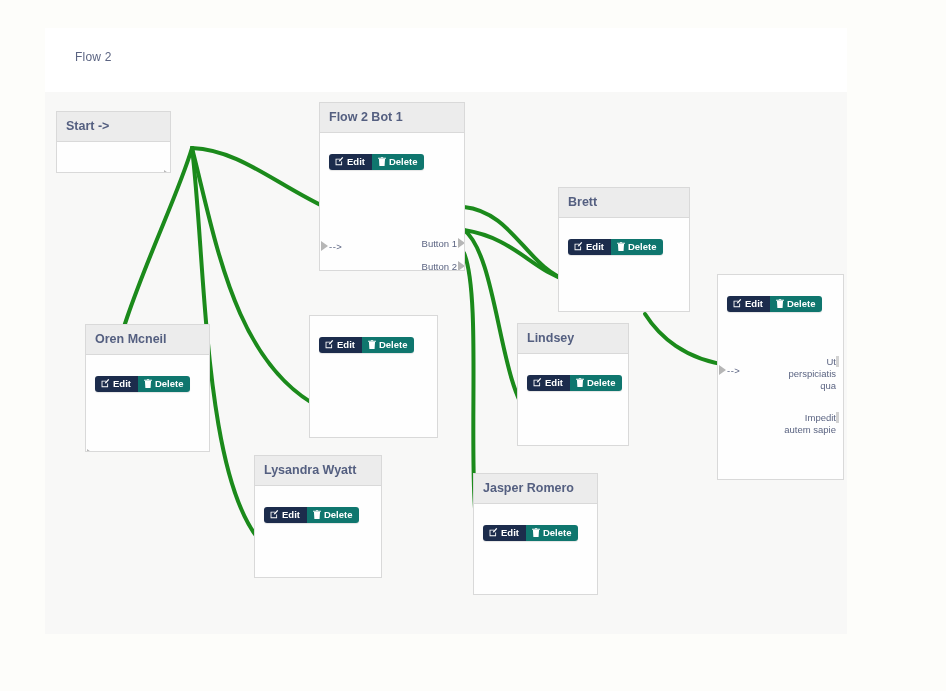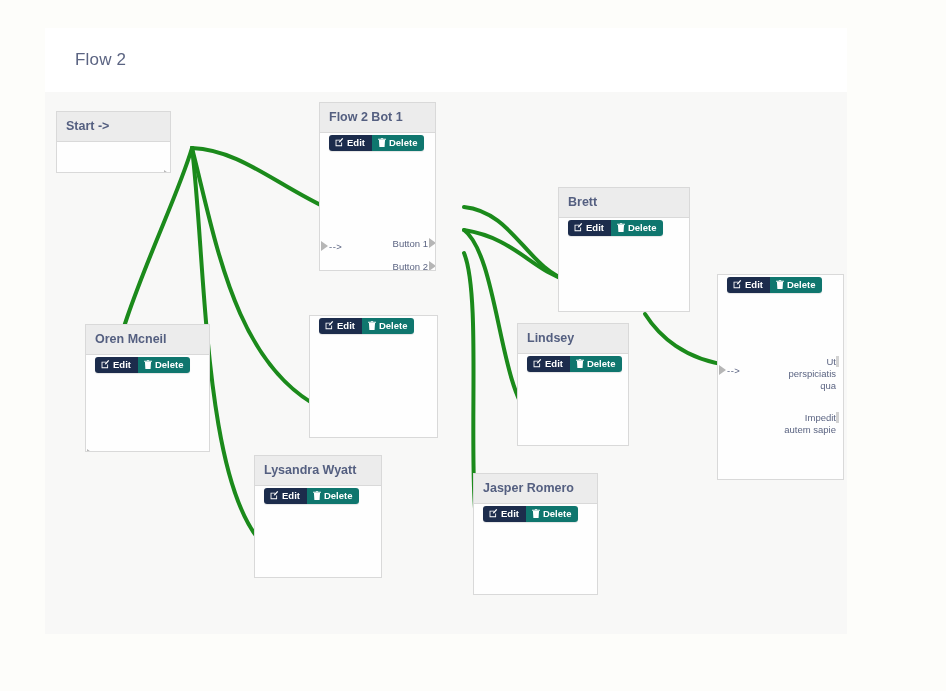--- a/index.html
+++ b/index.html
@@ -12,21 +12,21 @@
   }
   #stage{position:absolute;left:0;top:0;width:946px;height:691px;}
 
   
   .header-panel{
     position:absolute;left:45px;top:28px;width:802px;height:64px;
     background:#ffffff;
   }
   .header-title{
     position:absolute;left:30px;top:22px;
-    font-size:17px;color:#5b6482;letter-spacing:.2px;
+    font-size:12px;color:#5b6482;letter-spacing:.2px;
   }
 
   
   .canvas{
     position:absolute;left:45px;top:92px;width:802px;height:542px;
     background:#f8f8f7;
     overflow:hidden;
   }
   .edges{position:absolute;left:0;top:0;width:802px;height:542px;}
 
@@ -46,21 +46,21 @@
     font-size:12.5px;
     font-weight:bold;
     color:#545f80;
     white-space:nowrap;
     overflow:hidden;
   }
   .node-body{position:relative;}
 
   
   .btn-group{
-    position:absolute;left:9px;top:2px;
+    position:absolute;left:9px;top:21px;
     display:flex;
     border-radius:3px;
     overflow:hidden;
     box-shadow:0 1px 1px rgba(0,0,0,.10);
   }
   .btn{
     display:flex;align-items:center;gap:3px;
     padding:3px 7px 3px 6px;
     font-size:9.5px;font-weight:bold;color:#ffffff;
     white-space:nowrap;line-height:1;
@@ -122,21 +122,21 @@
         <path d="M600,222 C614,244 640,268 684,273" fill="none" stroke="#1b8a1b" stroke-width="4" stroke-linecap="round"></path>
       </svg>
 
     <div id="node-layer">
         <div class="node clip" style="left: 11px; top: 19px; width: 115px; height: 62px;">
           <div class="node-header">Start -&gt;</div>
           <div class="node-body" style="height: 31px;">
             <div class="port-row port-out" style="top: 28px;"><span class="port-marker right"></span><span>test</span></div>
           </div>
         </div>
-        <div class="node clip" style="left: 274px; top: 10px; width: 117px; height: 169px;">
+        <div class="node clip" style="left: 274px; top: 10px; width: 146px; height: 169px;">
           <div class="node-header">Flow 2 Bot 1</div>
           <div class="node-body" style="height: 138px;">
             <div class="btn-group">
               <div class="btn btn-edit">
                 <svg width="9" height="9" viewBox="0 0 16 16">
                   <path fill="#ffffff" d="M1 3h8v1.6H2.6V13h8.4V8h1.6v6.6H1z"></path>
                   <path fill="#ffffff" d="M14.6 1.3 13 0 7.4 5.6 6.6 8.2l2.6-.8z"></path>
                 </svg>
                 <span>Edit</span>
               </div>

